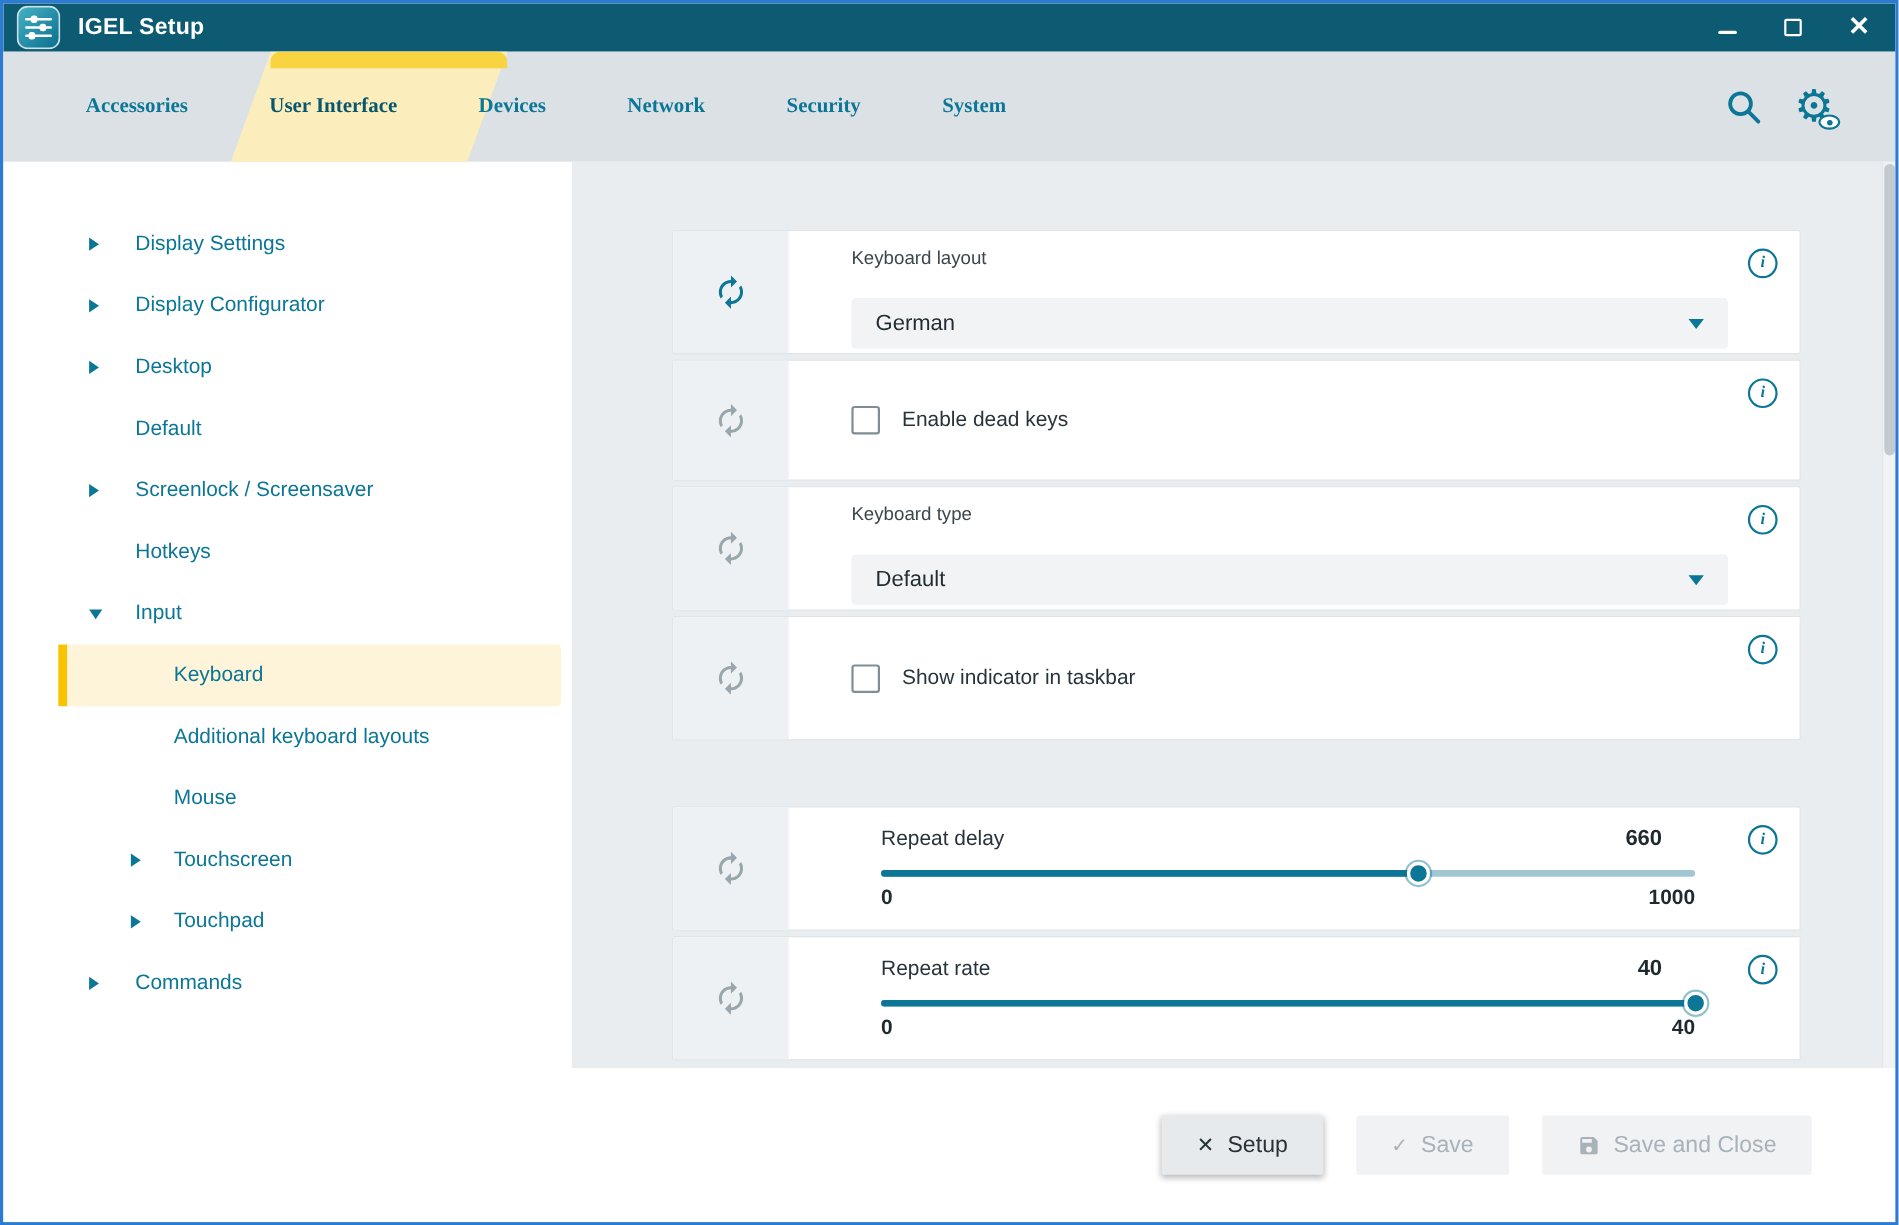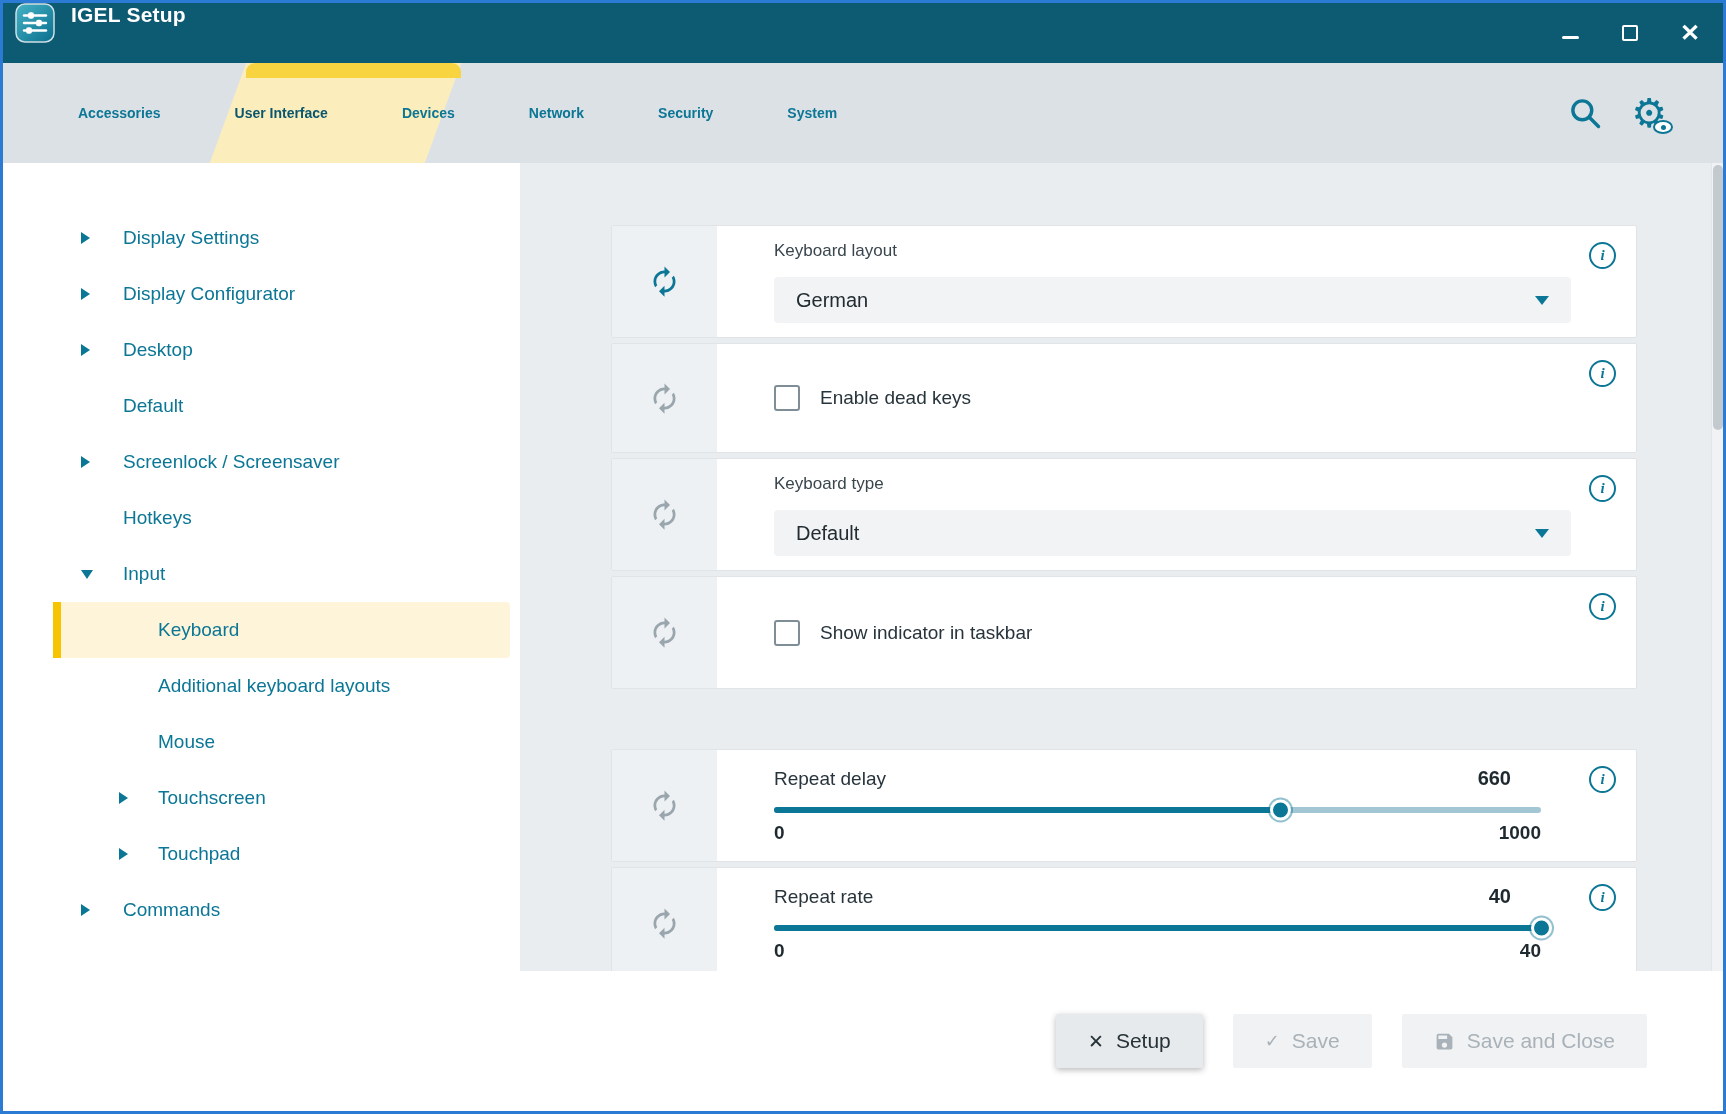--- a/index.html
+++ b/index.html
@@ -19,42 +19,42 @@
     --card-border:#e0e4e7;
     --reset-col:#eef1f3;
     --dropdown-bg:#f1f3f5;
     --disabled:#a9b2b8;
   }
 
   .window{ width:1726px; height:1114px; border:3px solid #2b7bd4; background:#fff;
            display:flex; flex-direction:column; overflow:hidden; }
 
   
-  .titlebar{ height:60px; background:var(--teal-dark); display:flex; 
+  .titlebar{ height:44px; background:var(--teal-dark); display:flex; align-items:center;
              padding:0 10px 0 12px; flex:0 0 auto; }
   .app-icon{ width:40px; height:40px; margin-right:16px; }
   .win-title{ color:#fff; font-size:21px; font-weight:bold; letter-spacing:.2px; }
   .win-controls{ margin-left:auto; display:flex; align-items:center; gap:14px; }
   .win-btn{ width:46px; height:44px; display:flex; align-items:center; justify-content:center;
             background:transparent; border:none; cursor:pointer; color:#fff; }
   .glyph-min{ width:17px; height:3px; background:#fff; border-radius:2px; display:block; margin-top:8px;}
   .glyph-max{ width:16px; height:16px; border:2.5px solid #fff; border-radius:2px; display:block; }
   .glyph-close{ font-size:24px; font-weight:bold; line-height:1; }
 
   
   .tabbar{ height:100px; background:var(--tab-bg); position:relative; flex:0 0 auto;
            display:flex; align-items:center; }
   .tab-highlight{ position:absolute; left:225px; top:0; bottom:0; width:215px;
                   background:var(--cream); transform:skewX(-20deg); z-index:0; }
   .tab-highlight-top{ position:absolute; left:243px; top:0; width:215px; height:15px;
                       background:var(--yellow); border-radius:9px 9px 0 0; z-index:0; }
   .tabs{ display:flex; align-items:center; height:100%; padding-left:38px; position:relative; z-index:1; }
   .tab{ padding:0 37px; height:100%; display:flex; align-items:center; cursor:pointer;
-        color:var(--teal); font-size:14px; font-weight:bold; white-space:nowrap; background:none; border:none;
-        font-family:Liberation Sans, sans-serif; }
+        color:var(--teal); font-size:19px; font-weight:bold; white-space:nowrap; background:none; border:none;
+        font-family:Liberation Serif, serif; }
   .tab.active{ color:#09566f; }
   .tab-icons{ margin-left:auto; display:flex; align-items:center; gap:28px; padding-right:56px;
               position:relative; z-index:1; }
   .icon-btn{ background:none; border:none; cursor:pointer; color:var(--teal); display:flex; align-items:center; }
   .gear-wrap{ position:relative; font-size:40px; line-height:1; color:var(--teal); }
   .gear-eye{ position:absolute; right:-6px; bottom:-1px; width:20px; height:14px; background:#fff;
              border:2.5px solid var(--teal); border-radius:50%; display:flex; align-items:center; justify-content:center; }
   .gear-eye-dot{ width:5px; height:5px; background:var(--teal); border-radius:50%; }
 
   
@@ -85,34 +85,34 @@
   .card.h1{ height:113px; } .card.h2{ height:110px; }
   .card.gap-before{ margin-top:60px; }
   .card-reset{ width:105px; flex:0 0 auto; background:var(--reset-col); display:flex;
                align-items:center; justify-content:center; border-right:1px solid #e7eaec; cursor:pointer;
                border:none; }
   .reset-icon{ width:33px; height:33px; color:#9aa6ad; }
   .reset-icon.active{ color:var(--teal); }
   .card-main{ flex:1 1 auto; padding:15px 65px 0 57px; min-width:0; }
   .card-main.vcenter{ display:flex; align-items:center; padding-top:0; }
   .field-label{ font-size:17px; color:#3a464d; }
-  .dropdown{ margin-top:16px; height:46px; background:var(--dropdown-bg); border-radius:4px;
+  .dropdown{ margin-top:26px; height:46px; background:var(--dropdown-bg); border-radius:4px;
              display:flex; align-items:center; padding:0 22px; cursor:pointer; position:relative;
              border:none; width:100%; font-family:inherit;text-align:right; }
   .dropdown-value{ font-size:20px; color:#222c31; }
   .caret{ margin-left:auto; width:0; height:0; border-left:7px solid transparent;
           border-right:7px solid transparent; border-top:9px solid var(--teal); display:block; }
   .checkbox{ width:26px; height:26px; border:2px solid #7f8e96; border-radius:3px; background:#fff;
              display:inline-block; flex:0 0 auto; cursor:pointer; }
   .check-label{ margin-left:20px; font-size:19px; color:var(--dark); }
   .info-badge{ position:absolute; top:16px; right:20px; width:27px; height:27px; border:2.5px solid var(--teal);
                border-radius:50%; color:var(--teal); font-size:15px; font-weight:bold;
                display:flex; align-items:center; justify-content:center; cursor:pointer; background:none;
                font-family:"Liberation Serif","DejaVu Serif",serif; font-style:italic; }
-  .slider-card .card-main{ padding-right:95px; padding-top:17px; }
+  .slider-card .card-main{ padding-right:95px; padding-top:17px;margin-left:27px; }
   .slider-head{ display:flex; justify-content:space-between; align-items:baseline; }
   .slider-label{ font-size:19px; color:var(--dark); }
   .slider-value{ font-size:20px; font-weight:600; color:#1f2a30; padding-right:30px; }
   .slider-track{ position:relative; margin-top:17px; height:6px; border-radius:3px; background:#a2c6d3; cursor:pointer; }
   .slider-fill{ position:relative; height:100%; background:var(--teal); border-radius:3px; }
   .slider-handle{ position:absolute; right:-11px; top:50%; transform:translateY(-50%);
                   width:21px; height:21px; border-radius:50%; background:var(--teal);
                   border:3px solid #fff; box-shadow:0 0 0 2px rgba(11,118,149,.45); cursor:grab; }
   .slider-range{ display:flex; justify-content:space-between; margin-top:9px;
                  font-size:19px; font-weight:bold; color:#1f2a30; }

